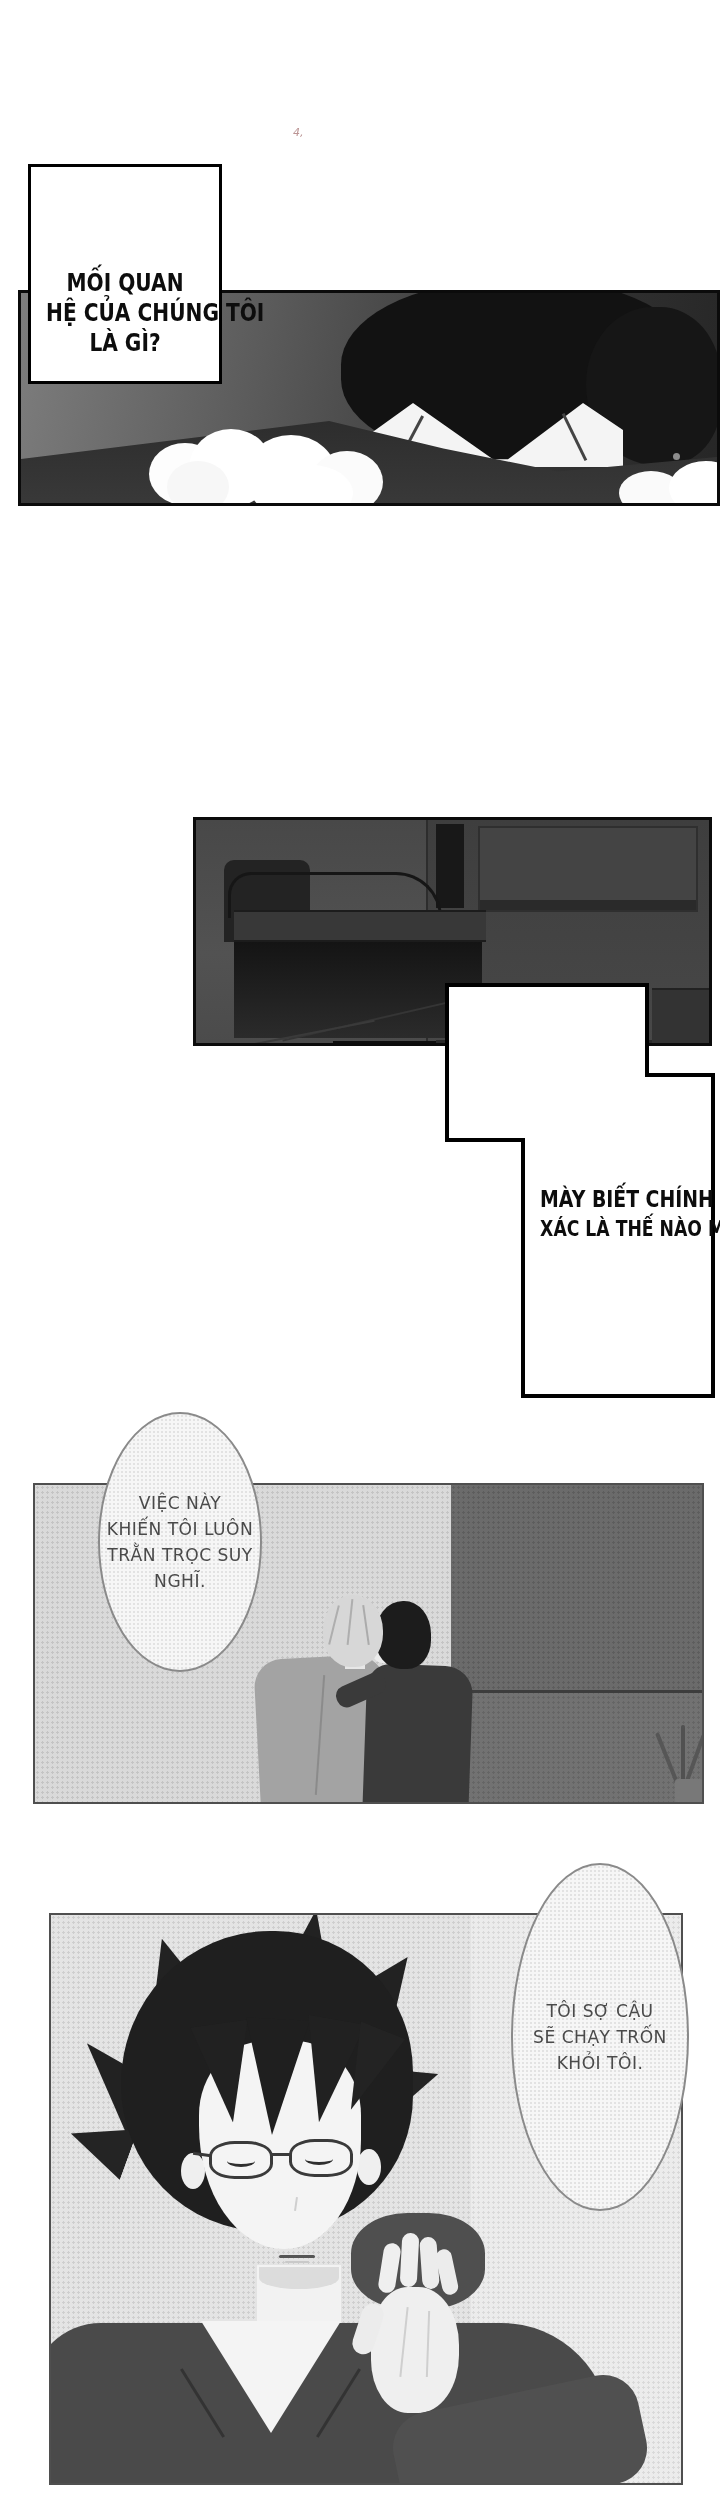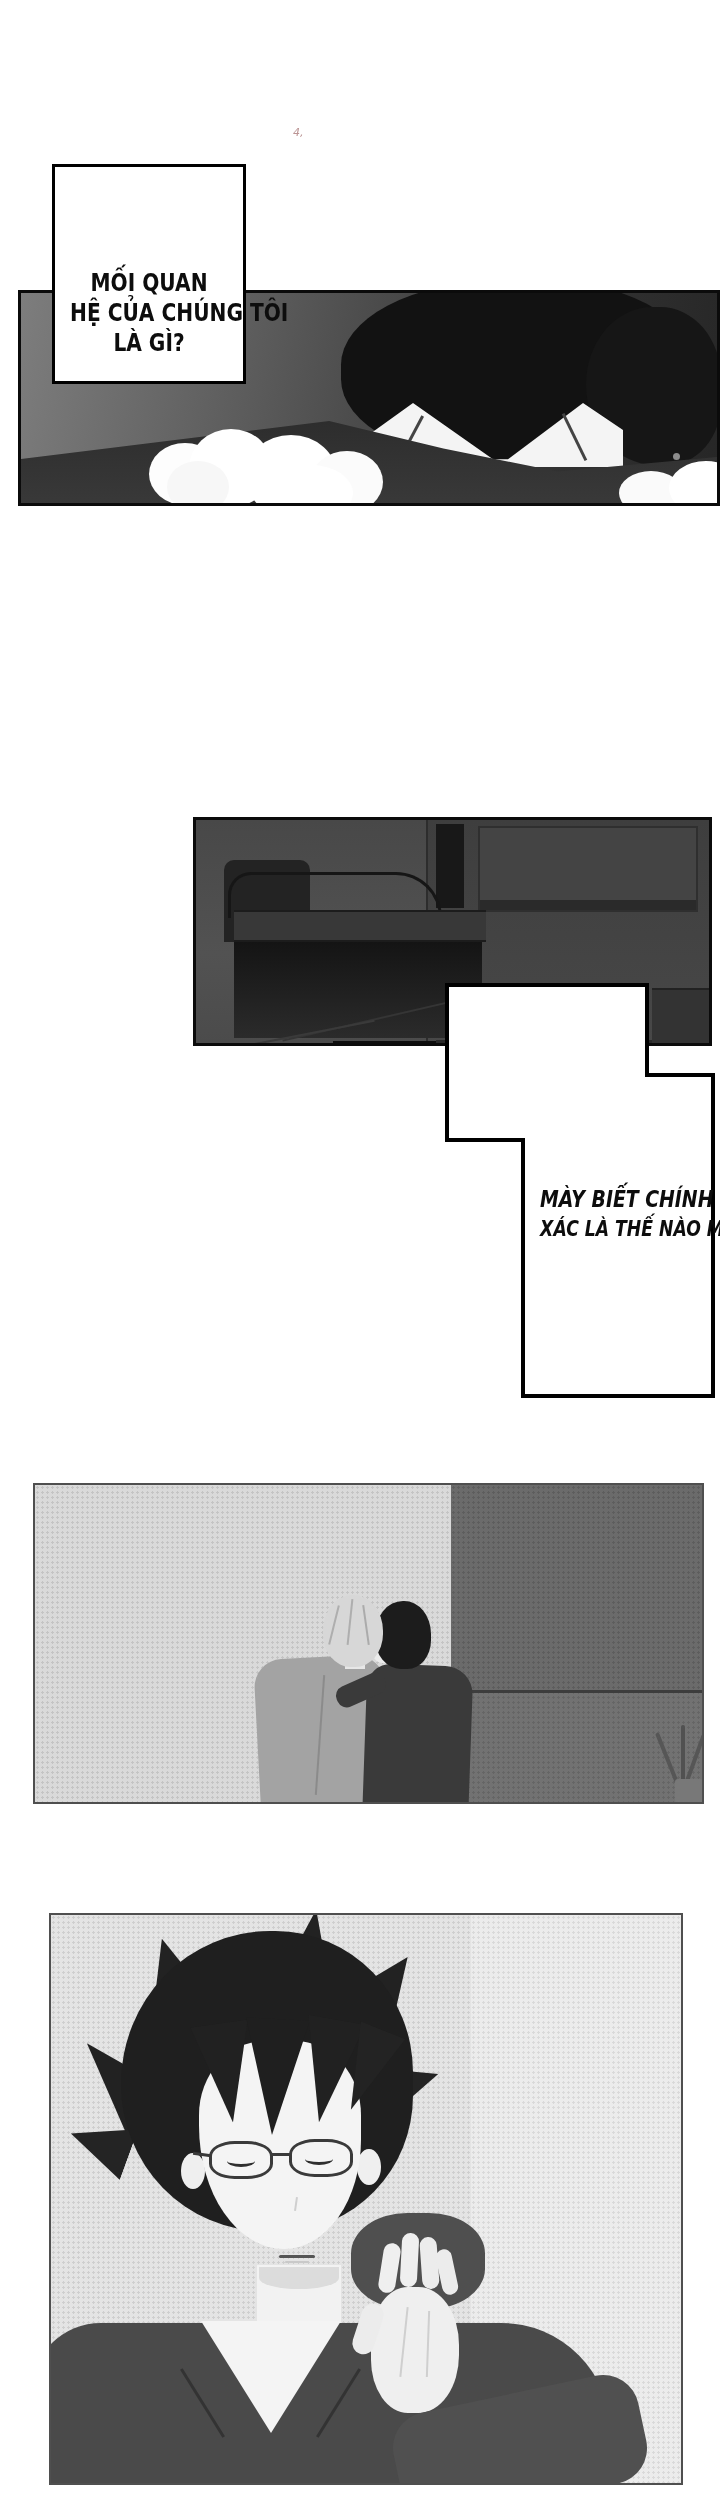--- a/index.html
+++ b/index.html
@@ -15,27 +15,27 @@
           background-color:#dadada;
           background-image:radial-gradient(circle,#c4c4c4 1px,transparent 1.3px);
           background-size:5px 5px;z-index:1;}
   .panel4{left:49px;top:1913px;width:634px;height:572px;border:2px solid #4f4f4f;
           background-color:#e4e4e4;
           background-image:radial-gradient(circle,#cecece 1px,transparent 1.3px);
           background-size:5px 5px;z-index:1;}
   
   .caption-box{position:absolute;left:28px;top:164px;width:194px;height:220px;background:#fff;
                border:3px solid #000;box-sizing:border-box;display:flex;flex-direction:column;
-               justify-content:center;padding-top:78px;z-index:6;margin-left:24px;}
+               justify-content:center;padding-top:78px;z-index:6;}
   .capline{font-weight:bold;font-size:24px;line-height:30px;color:#0d0d0d;text-align:center;
            transform:scaleX(0.84);white-space:nowrap;}
   .boxline{font-weight:bold;font-size:23px;line-height:30px;color:#0d0d0d;text-align:center;
            transform:scaleX(0.82);white-space:nowrap;}
   .sbox-text1{position:absolute;left:447px;top:1078px;width:200px;z-index:7;}
-  .sbox-text2{position:absolute;left:523px;top:1184px;width:190px;z-index:7;font-style:italic;}
+  .sbox-text2{position:absolute;left:523px;top:1184px;width:190px;z-index:7;}
   
   .bubble{position:absolute;border:2px solid #8a8a8a;border-radius:50%;
           background-color:#f6f6f6;
           background-image:radial-gradient(circle,#e2e2e2 1px,transparent 1.2px);
           background-size:4px 4px;
           display:flex;flex-direction:column;justify-content:center;z-index:6;}
   .bubble1{left:98px;top:1412px;width:160px;height:256px;}
   .bubble2{left:511px;top:1863px;width:174px;height:344px;}
   .bubline{font-size:18px;line-height:26px;color:#4a4a4a;text-align:center;letter-spacing:0.5px;
            white-space:nowrap;transform:scaleX(0.95);}
@@ -122,20 +122,26 @@
     <div class="blob" style="left:288px;top:110px;width:60px;height:72px;background:#d7d7d7;border-radius:50% 50% 46% 46%;"></div>
     <div class="line" style="left:298px;top:120px;width:2px;height:40px;background:#aeaeae;transform:rotate(14deg);"></div>
     <div class="line" style="left:314px;top:114px;width:2px;height:46px;background:#aeaeae;transform:rotate(6deg);"></div>
     <div class="line" style="left:330px;top:120px;width:2px;height:40px;background:#ababab;transform:rotate(-8deg);"></div>
     <div class="blob" style="left:630px;top:246px;width:4px;height:54px;background:#565656;transform:rotate(-22deg);border-radius:2px;"></div>
     <div class="blob" style="left:646px;top:240px;width:4px;height:60px;background:#515151;border-radius:2px;"></div>
     <div class="blob" style="left:658px;top:248px;width:4px;height:52px;background:#565656;transform:rotate(20deg);border-radius:2px;"></div>
     <div class="blob" style="left:640px;top:294px;width:28px;height:27px;background:#787878;border-radius:3px 3px 6px 6px;"></div>
   </div>
 
+  <div class="bubble bubble1">
+    <div class="bubline">VIỆC NÀY</div>
+    <div class="bubline">KHIẾN TÔI LUÔN</div>
+    <div class="bubline">TRẰN TRỌC SUY</div>
+    <div class="bubline">NGHĨ.</div>
+  </div>
 
   <div class="panel panel4">
     <div class="blob" style="left:420px;top:0;width:214px;height:572px;background-color:#ececec;
                 background-image:radial-gradient(circle,#d9d9d9 1px,transparent 1.2px);background-size:5px 5px;"></div>
 
     <div class="blob" style="left:36px;top:116px;width:64px;height:96px;background:#222;clip-path:polygon(50% 0,100% 100%,0 100%);transform:rotate(-42deg);"></div>
     <div class="blob" style="left:86px;top:22px;width:74px;height:88px;background:#222;clip-path:polygon(50% 0,100% 100%,0 100%);transform:rotate(-16deg);"></div>
     <div class="blob" style="left:226px;top:-6px;width:64px;height:92px;background:#222;clip-path:polygon(50% 0,100% 100%,0 100%);transform:rotate(9deg);"></div>
     <div class="blob" style="left:296px;top:34px;width:72px;height:84px;background:#222;clip-path:polygon(50% 0,100% 100%,0 100%);transform:rotate(36deg);"></div>
     <div class="blob" style="left:322px;top:134px;width:62px;height:72px;background:#242424;clip-path:polygon(50% 0,100% 100%,0 100%);transform:rotate(72deg);"></div>
@@ -173,14 +179,19 @@
     <div class="blob" style="left:350px;top:318px;width:17px;height:54px;background:#efefef;border-radius:9px;transform:rotate(3deg);"></div>
     <div class="blob" style="left:370px;top:322px;width:17px;height:52px;background:#ececec;border-radius:9px;transform:rotate(-4deg);"></div>
     <div class="blob" style="left:388px;top:334px;width:16px;height:46px;background:#ececec;border-radius:9px;transform:rotate(-12deg);"></div>
     <div class="blob" style="left:320px;top:372px;width:88px;height:126px;background:#efefef;border-radius:42% 46% 46% 42%;"></div>
     <div class="blob" style="left:306px;top:388px;width:22px;height:52px;background:#ececec;border-radius:11px;transform:rotate(18deg);"></div>
     <div class="line" style="left:352px;top:392px;width:2px;height:70px;background:#cfcfcf;transform:rotate(6deg);"></div>
     <div class="line" style="left:376px;top:396px;width:2px;height:66px;background:#cfcfcf;transform:rotate(2deg);"></div>
     <div class="blob" style="left:344px;top:478px;width:250px;height:110px;background:#505050;border-radius:36px;transform:rotate(-12deg);"></div>
   </div>
 
+  <div class="bubble bubble2">
+    <div class="bubline">TÔI SỢ CẬU</div>
+    <div class="bubline">SẼ CHẠY TRỐN</div>
+    <div class="bubline">KHỎI TÔI.</div>
+  </div>
 
 </div>
 
 </body></html>

